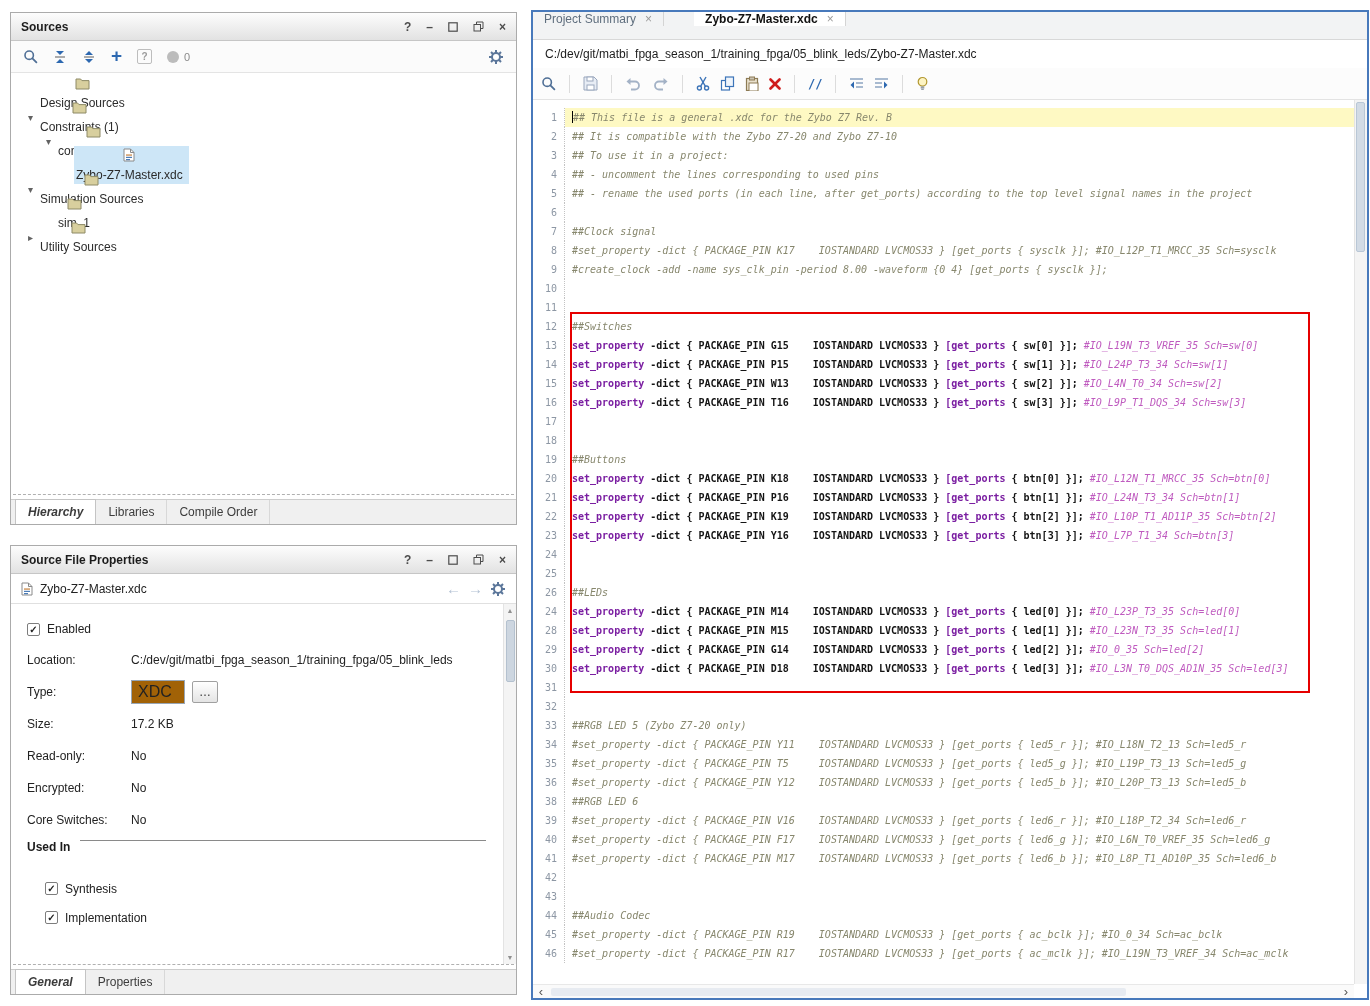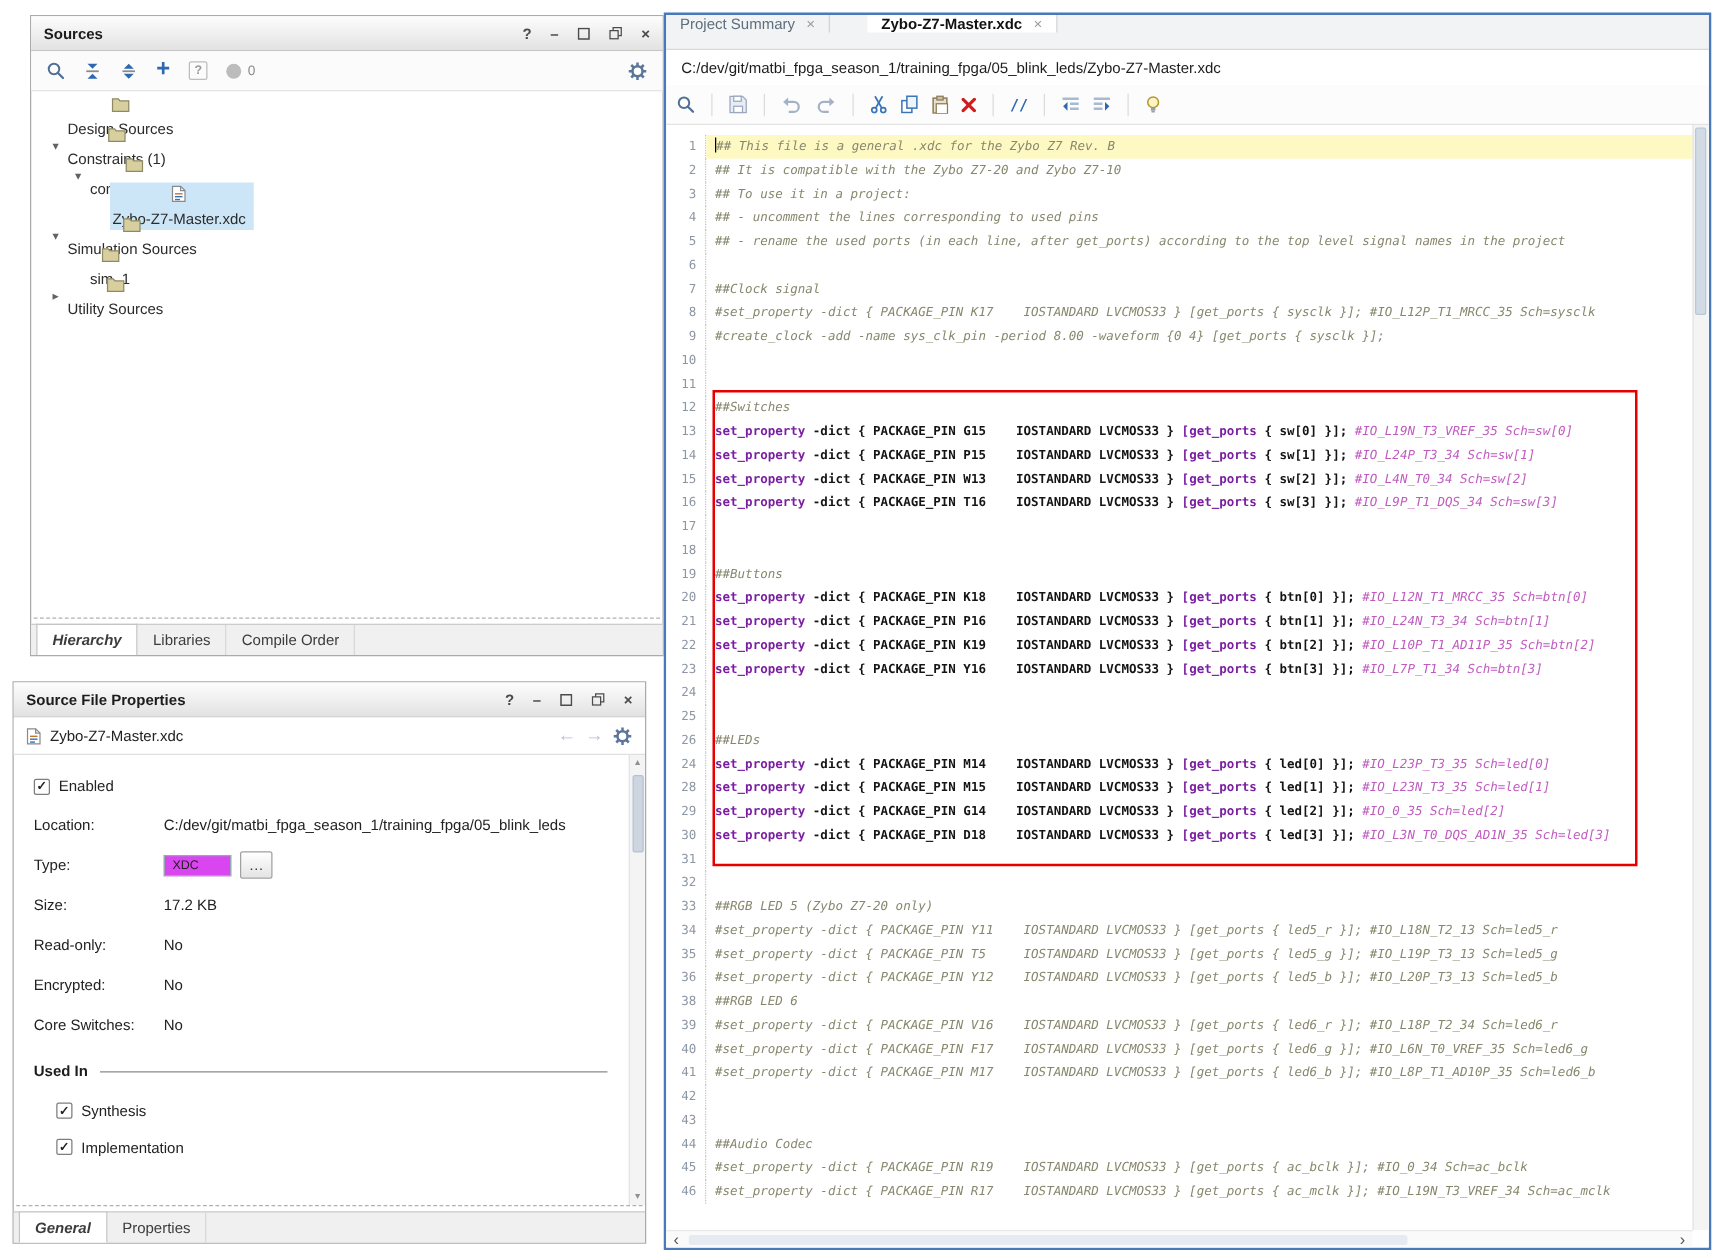--- a/index.html
+++ b/index.html
@@ -1,20 +1,20 @@
 <!DOCTYPE html>
 <html><head>
 <meta charset="utf-8">
 <style>
 * { margin:0; padding:0; box-sizing:border-box; }
 html,body { width:1370px; height:1006px; }
 body { font-family:"Liberation Sans",sans-serif; background:#ffffff; position:relative; overflow:hidden; }
 
 .panel { position:absolute; border:1px solid #ababab; background:#fff; display:flex; flex-direction:column; }
-#sources-panel { left:24px; top:12px; width:507px; height:513px; }
+#sources-panel { left:10px; top:12px; width:507px; height:513px; }
 #properties-panel { left:10px; top:545px; width:507px; height:450px; }
 #editor-panel { position:absolute; left:531px; top:10px; width:838px; height:990px; border:2px solid #4879bb; display:flex; flex-direction:column; background:#fff; }
 
 .panel-titlebar { flex:0 0 28px; background:linear-gradient(#fdfdfd,#e2e2e2); border-bottom:1px solid #c6c6c6; display:flex; align-items:center; padding:0 10px; }
 .panel-title { font-size:12px; font-weight:bold; color:#1c1c1c; }
 .win-buttons { margin-left:auto; display:flex; align-items:center; gap:15px; }
 .wbtn { font-size:12px; color:#4c4c4c; line-height:1; display:flex; align-items:center; font-weight:bold; }
 
 .sources-toolbar { flex:0 0 32px; display:flex; align-items:center; gap:15px; padding:0 12px; border-bottom:1px solid #e4e4e4; background:#fbfbfb; }
 .tbtn { display:flex; align-items:center; justify-content:center; cursor:default; }
@@ -39,23 +39,23 @@
 .pb-tab.active { background:#fff; font-weight:bold; border:1px solid #c4c4c4; border-bottom:none; margin-top:-1px;font-style:italic; }
 
 .props-subheader { flex:0 0 30px; display:flex; align-items:center; gap:7px; padding:0 10px; border-bottom:1px solid #e0e0e0; background:#fff; }
 .props-filename { font-size:12px; color:#222; }
 .nav-arrow { font-size:15px; color:#b4c2d4; font-weight:bold; }
 .props-content { flex:1; position:relative; overflow:hidden; padding:10px 26px 0 16px; }
 .prop-check-row { height:30px; display:flex; align-items:center; gap:7px; font-size:12px; color:#222; }
 .prop-row { height:32px; display:flex; align-items:center; font-size:12px; color:#222; }
 .prop-label { width:104px; flex:0 0 104px; }
 .prop-value { white-space:nowrap; }
-.type-box { display:inline-block; width:54px; border:1px solid #98a6b6; background:#d946ef; padding:2px 6px; font-size:10px; }
+.type-box { display:inline-block; width:54px; border:1px solid #98a6b6; background:#a16207; padding:2px 6px; font-size:16px; }
 .browse-btn { width:26px; height:22px; margin-left:7px; border:1px solid #a0a0a0; background:linear-gradient(#ffffff,#e4e4e4); border-radius:2px; font-size:12px; color:#333; display:inline-flex; align-items:center; justify-content:center; }
-.used-in-row { height:34px; display:flex; align-items:center; gap:10px; margin-top:4px; }
+.used-in-row { height:34px; display:flex; align-items:flex-start; gap:10px; margin-top:4px; }
 .used-in-label { font-size:12px; font-weight:bold; color:#1c1c1c; white-space:nowrap; }
 .used-in-line { flex:1; height:1px; background:#8a8a8a; margin-right:4px; }
 .used-in-check { height:29px; display:flex; align-items:center; gap:7px; font-size:12px; color:#222; padding-left:18px; }
 .checkbox { width:13px; height:13px; flex:0 0 13px; border:1px solid #7d7d7d; background:#fff; display:flex; align-items:center; justify-content:center; font-size:10px; color:#222; font-weight:bold; border-radius:2px; }
 .props-scrollbar { position:absolute; right:0; top:0; bottom:0; width:13px; background:#f4f4f4; border-left:1px solid #e3e3e3; display:flex; flex-direction:column; align-items:center; }
 .ps-arrow { font-size:7px; color:#909090; height:13px; display:flex; align-items:center; }
 .ps-thumb { width:9px; height:62px; background:#cdd6e0; border:1px solid #b4c1cf; border-radius:2px; margin-top:3px; }
 .ps-sp { flex:1; }
 
 .editor-tabbar { flex:0 0 28px; background:#f2f3f4; border-bottom:1px solid #d8d8d8; display:flex; align-items:flex-start;gap:30px; }

